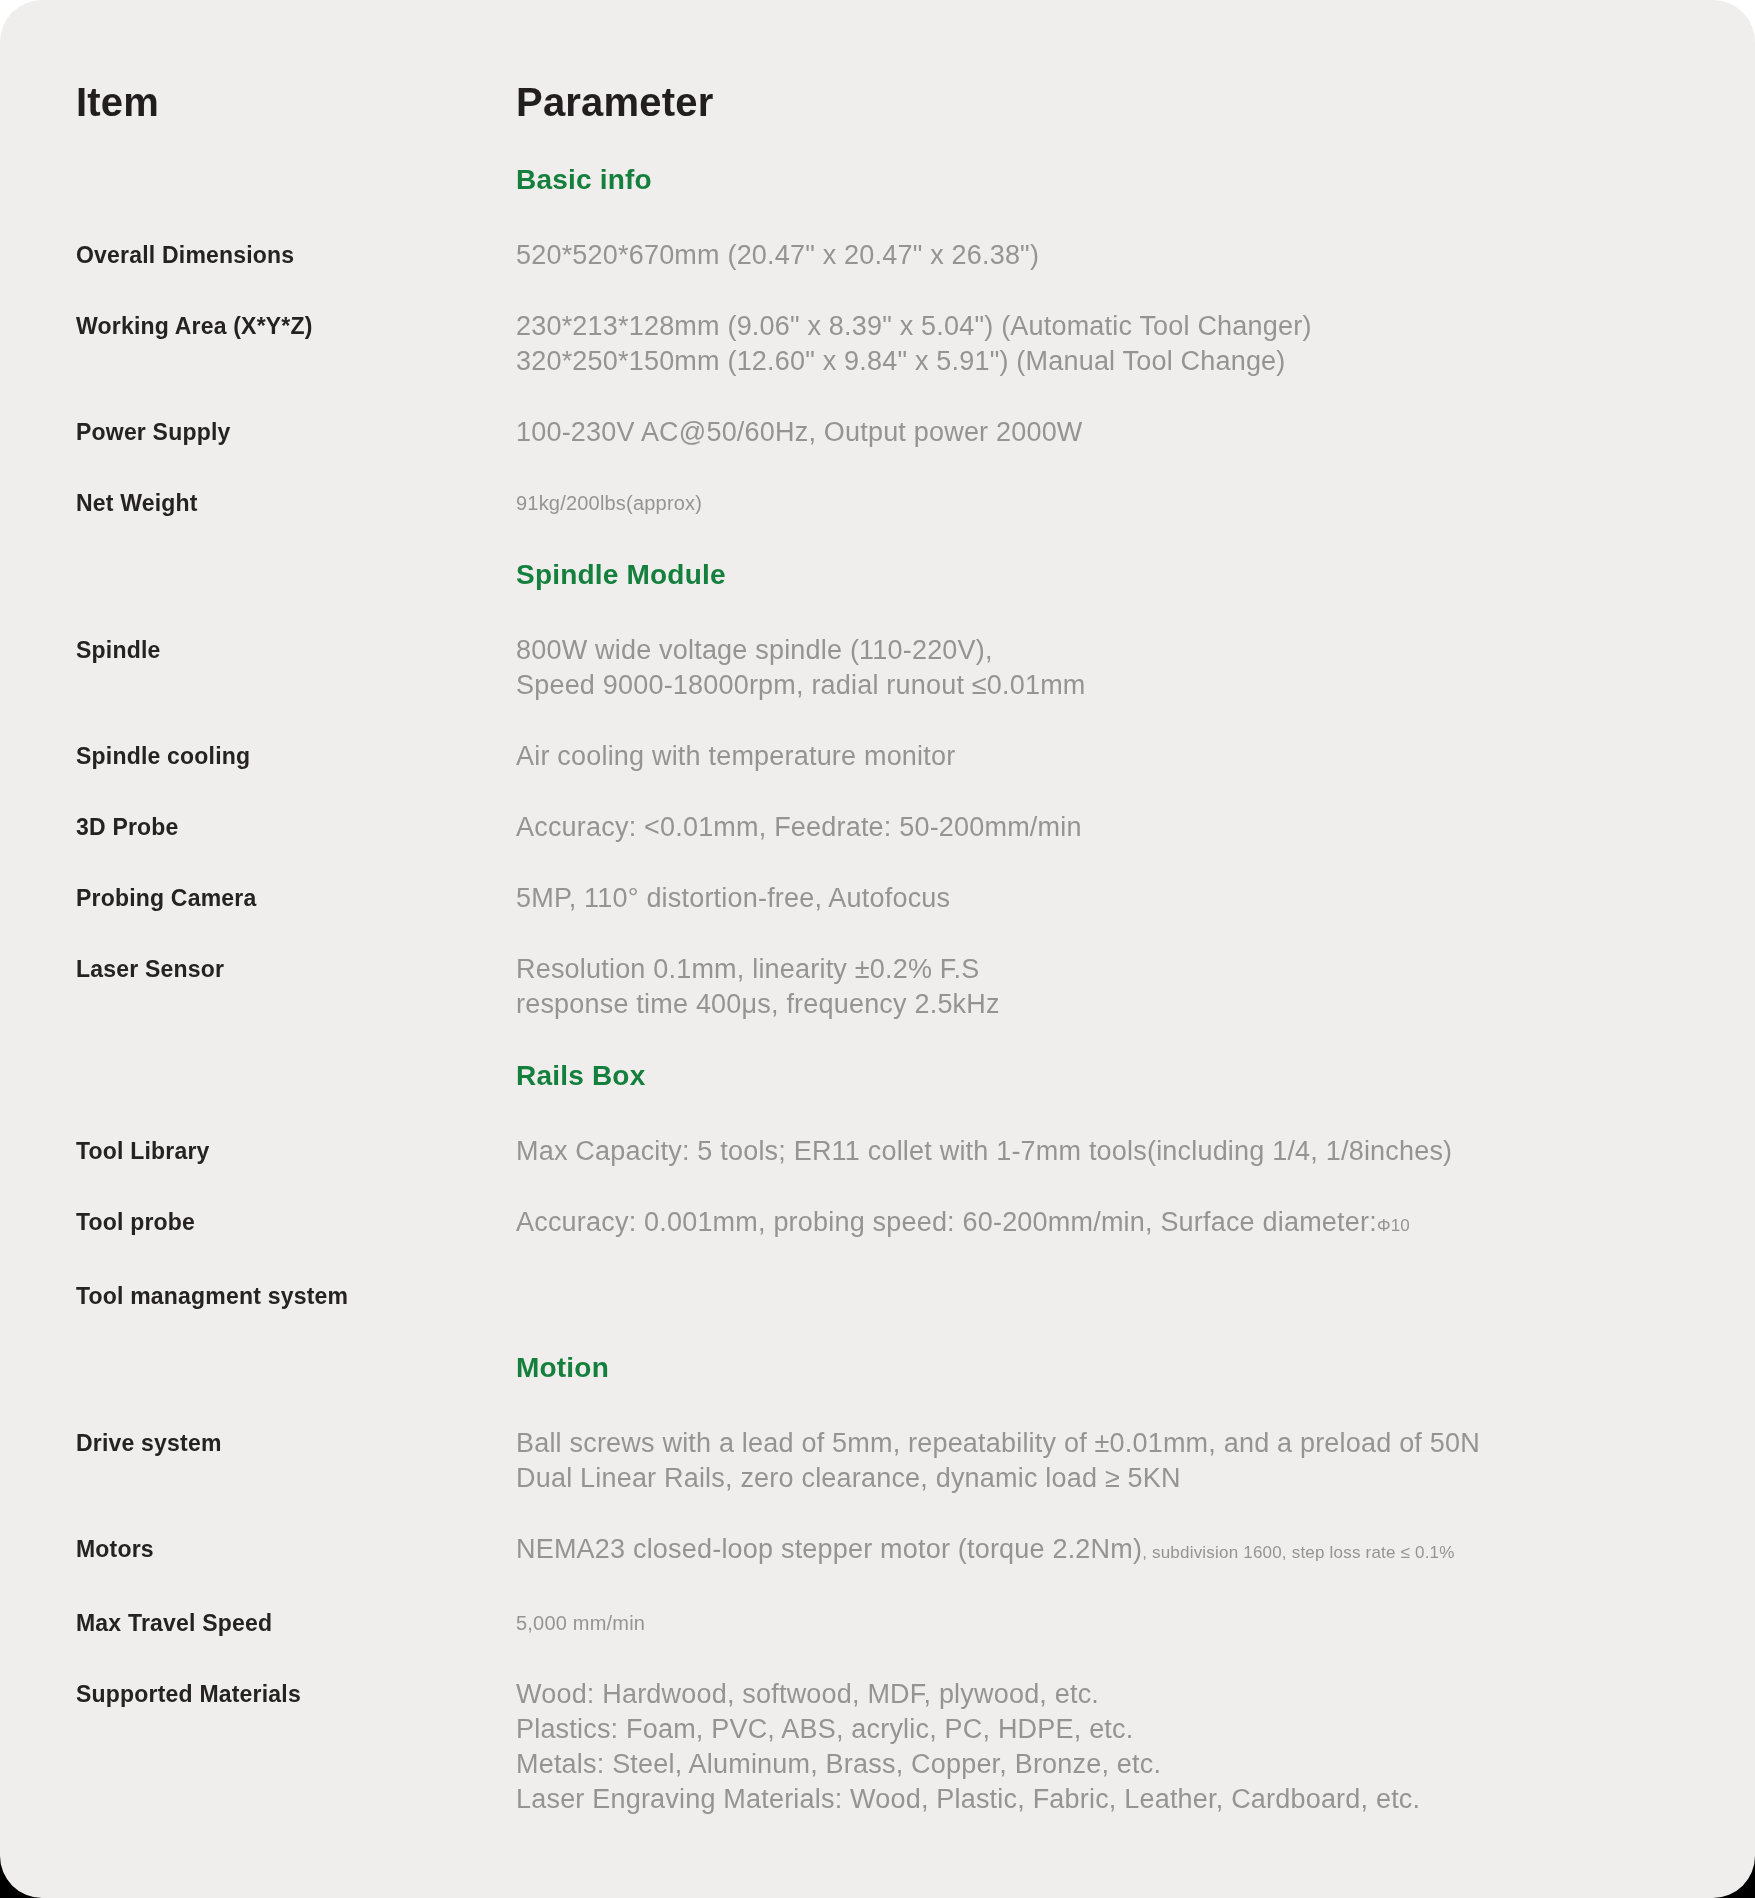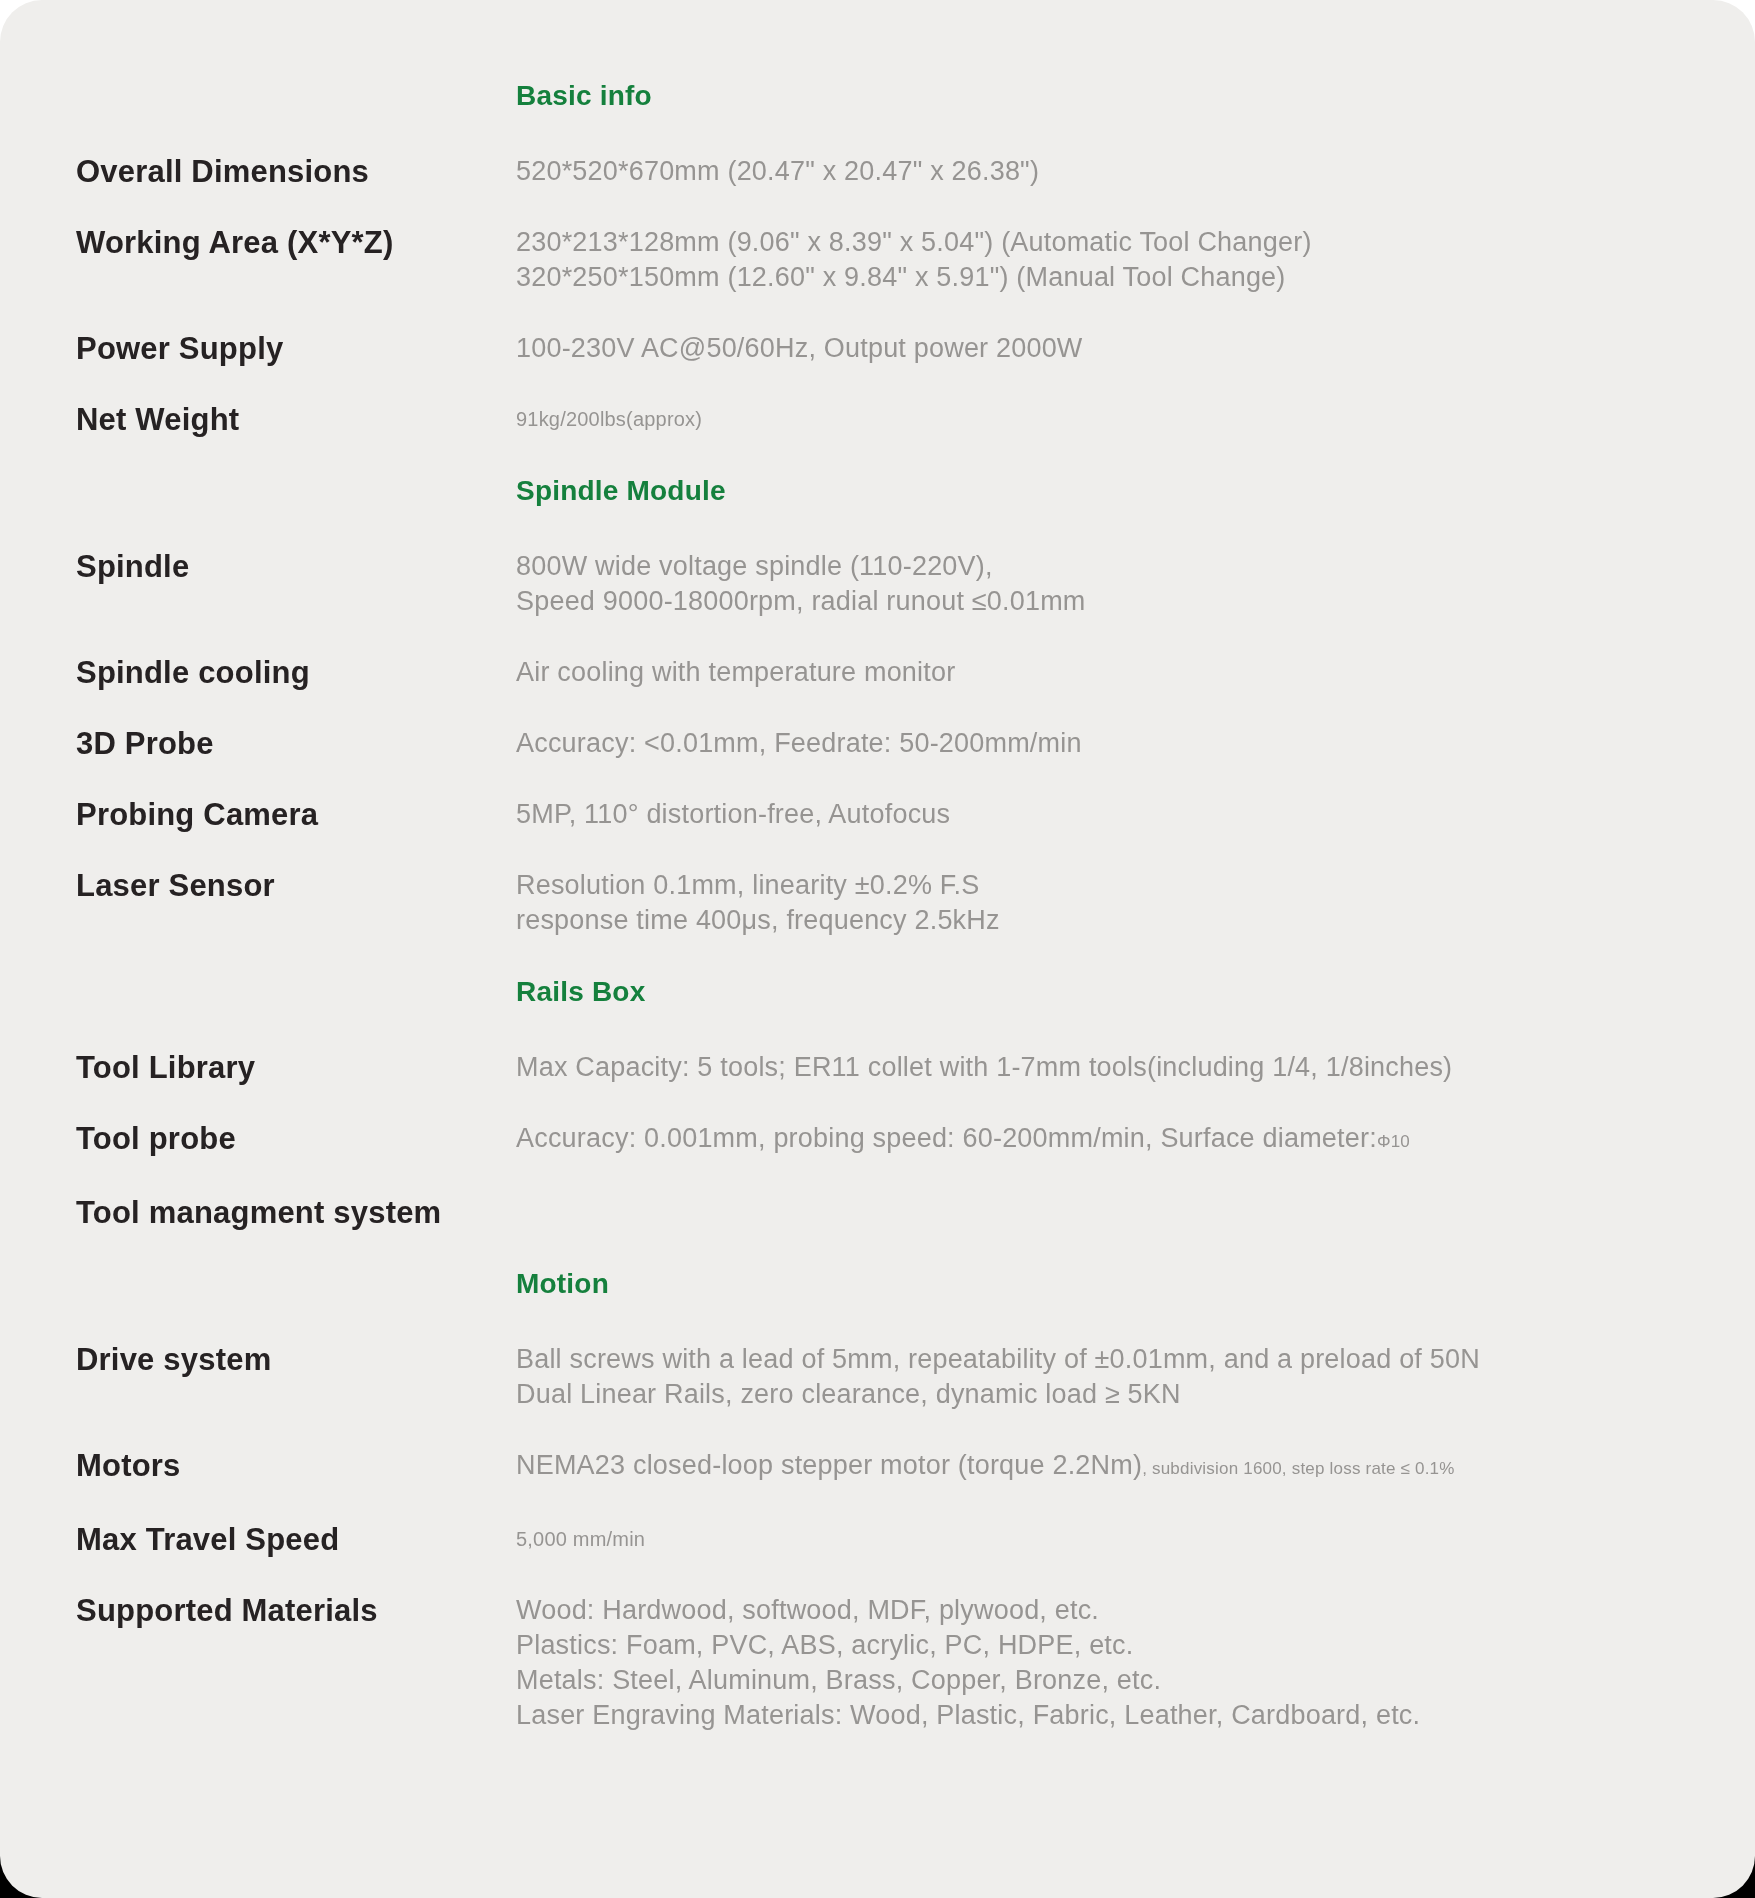--- a/index.html
+++ b/index.html
@@ -26,35 +26,39 @@
     letter-spacing: 0.2px;
   }
 
   .section-row { margin-bottom: 40px; }
   .section-title {
     font-size: 28px; font-weight: 700; color: #15803d; line-height: 36px;
     letter-spacing: 0.2px;
   }
 
   .row-label {
-    font-size: 31px; font-weight: 600; color: #262223; line-height: 35px;
+    font-size: 23px; font-weight: 600; color: #262223; line-height: 35px;
     letter-spacing: 0.2px;
   }
   .value-line {
     font-size: 27px; font-weight: 400; color: #969492; line-height: 35px;
     letter-spacing: 0.2px;
   }
   .value-line.sm { font-size: 20px; }
   .value-suffix { font-size: 17px; color: #969492; }
 </style>
 </head>
 <body>
 
 <div class="spec-card">
 
+  <div class="row head-row">
+    <div class="label-col head-cell">Item</div>
+    <div class="value-col head-cell">Parameter</div>
+  </div>
 
   <div id="rows">
       <div class="row section-row">
         <div class="label-col"></div>
         <div class="value-col section-title">Basic info</div>
       </div>
       <div class="row spec-row">
         <div class="label-col row-label">Overall Dimensions</div>
         <div class="value-col">
           <div class="value-line"><span>520*520*670mm (20.47" x 20.47" x 26.38")</span></div>

